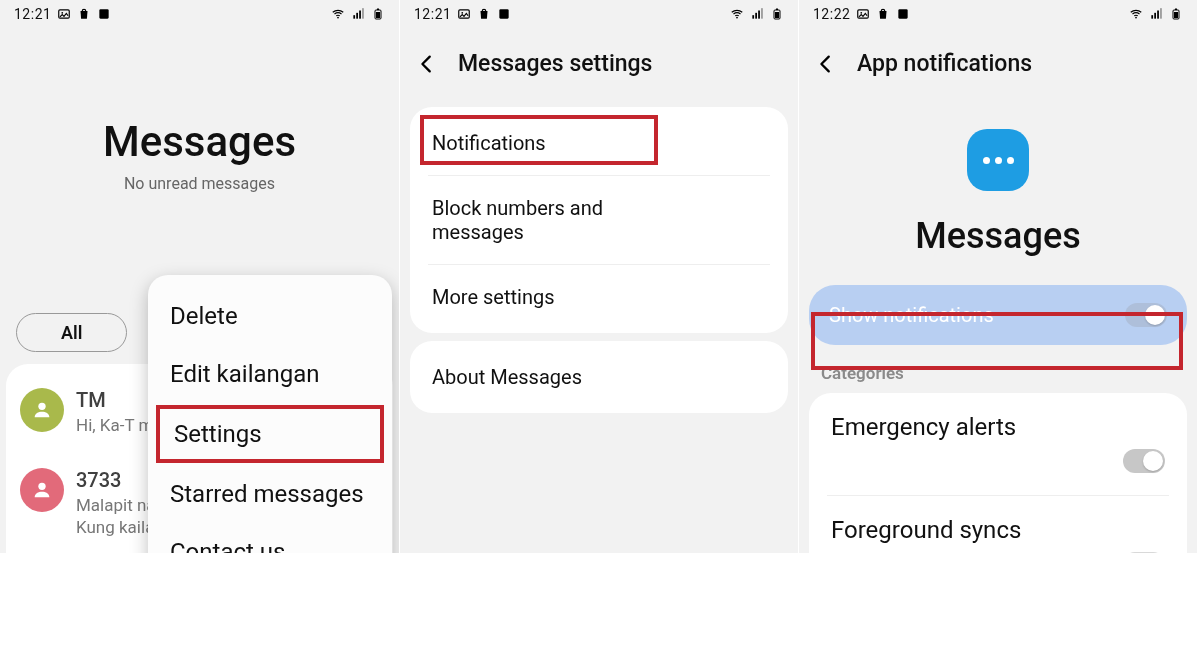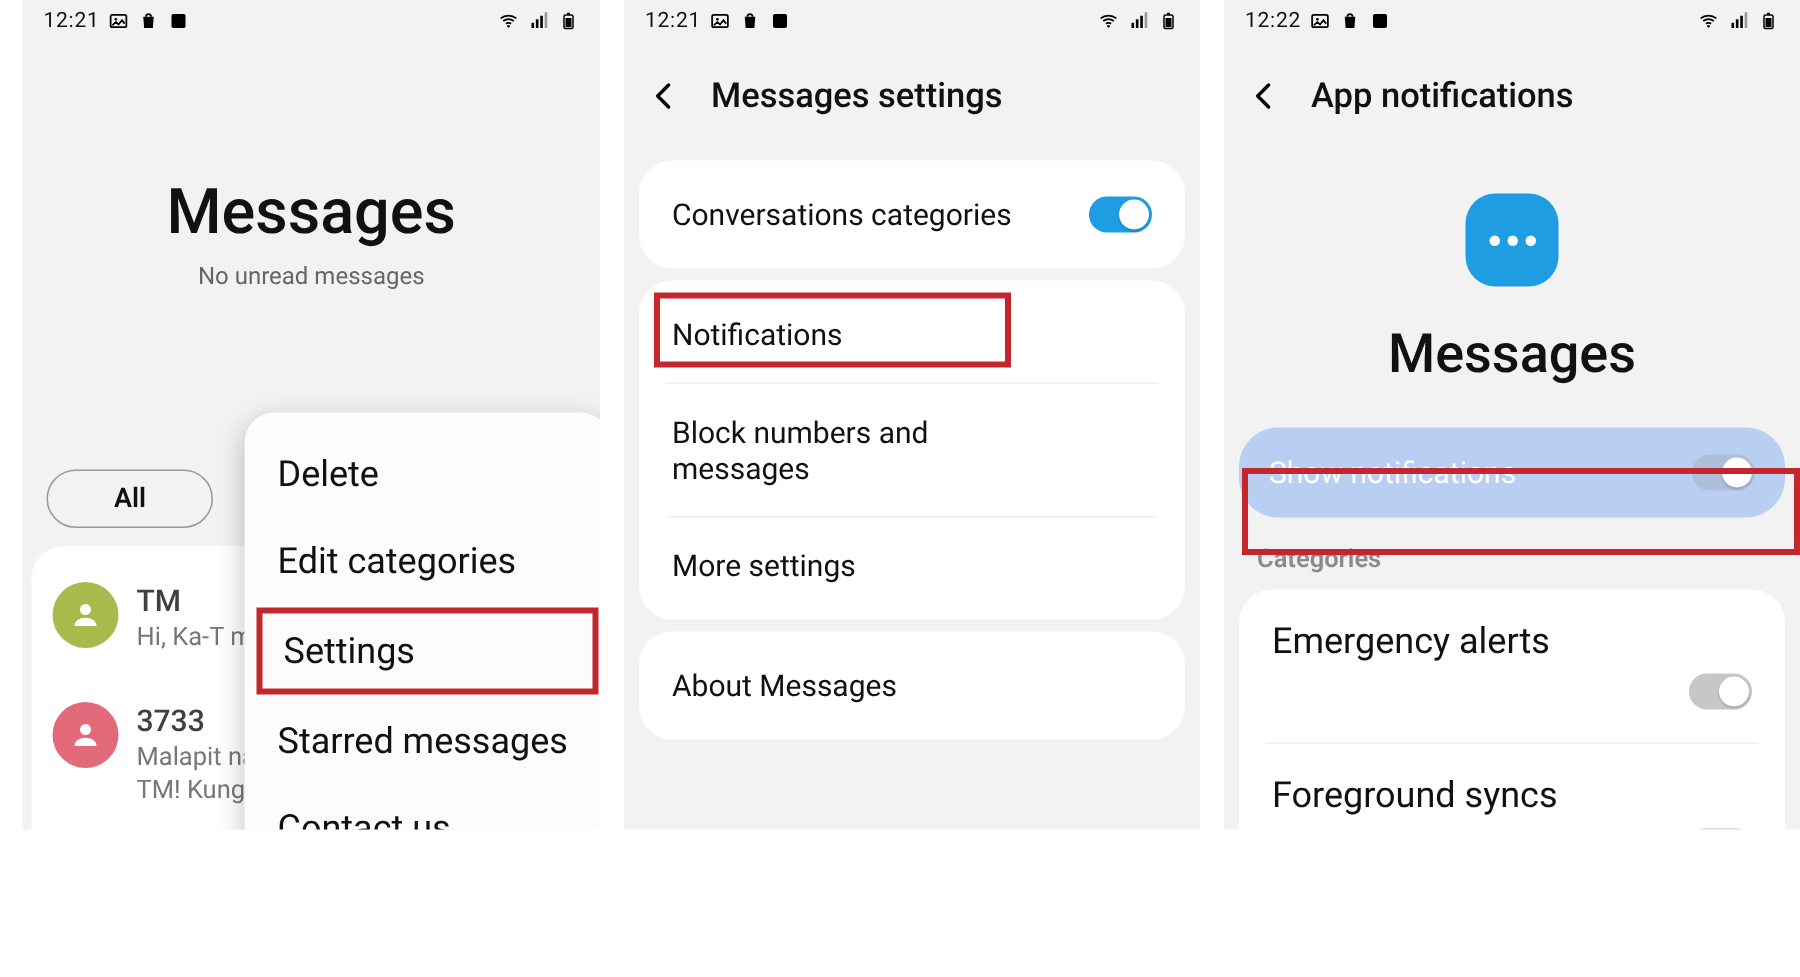--- a/index.html
+++ b/index.html
@@ -1,18 +1,18 @@
 <!DOCTYPE html>
 <html><head>
 <meta charset="utf-8">
 <style>
   * { box-sizing: border-box; margin: 0; padding: 0; }
   html, body { width: 1200px; height: 651px; font-family: -apple-system, "Segoe UI", Roboto, sans-serif; background: #fff; color: #111; }
   .row { display: flex; width: 1200px; height: 651px; }
-  .panel { width: 399px; height: 553px; background: #f2f2f2; position: relative; overflow: hidden; border-left: 1px solid #fff; margin-left: 15px; }
+  .panel { width: 399px; height: 553px; background: #f2f2f2; position: relative; overflow: hidden; border-left: 1px solid #fff; }
   .panel:first-child { border-left: none; }
 
   
   .status { display: flex; justify-content: space-between; align-items: center; padding: 6px 14px 0 14px; font-size: 14px; letter-spacing: .5px;}
   .status .left, .status .right { display: flex; align-items: center; gap: 6px; }
   .status .icon { width: 14px; height: 14px; display: inline-flex; align-items: center; justify-content: center; }
   .status svg { display: block; }
 
   
   .p1-header { text-align: center; margin-top: 95px; }
@@ -156,21 +156,21 @@
         </div>
         <div class="conv-text">
           <div class="name">3733</div>
           <div class="preview">Malapit na ang Valentine's day, Ka-TM! Kung kailangan ng load ...</div>
         </div>
       </div>
     </div>
 
     <div class="popup">
       <div class="item">Delete</div>
-      <div class="item">Edit categories</div>
+      <div class="item">Edit kailangan</div>
       <div class="item hl-red" style="margin:2px 8px; padding:11px 14px;">Settings</div>
       <div class="item">Starred messages</div>
       <div class="item">Contact us</div>
     </div>
   </div>
 
   <div class="panel">
     <div class="status">
       <div class="left">
         <span>12:21</span>
@@ -220,26 +220,20 @@
 
     <div class="hdr">
       <span class="back">
         <svg viewBox="0 0 24 24" width="22" height="22">
             <path d="M15 4l-8 8 8 8" fill="none" stroke="#000" stroke-width="2.5" stroke-linecap="round" stroke-linejoin="round"></path>
           </svg>
       </span>
       <h2>Messages settings</h2>
     </div>
 
-    <div class="card">
-      <div class="row-item with-toggle">
-        <span class="lbl">Conversations categories</span>
-        <span class="toggle on"></span>
-      </div>
-    </div>
 
     <div class="card" style="position:relative">
       <div class="row-item">
         <span class="lbl">Notifications</span>
       </div>
       <div class="hl-red-abs" style="top:8px; left:10px; width:238px; height:50px;"></div>
       <div class="divider"></div>
       <div class="row-item">
         <span class="lbl" style="display:block; max-width:260px">Block numbers and messages</span>
       </div>

